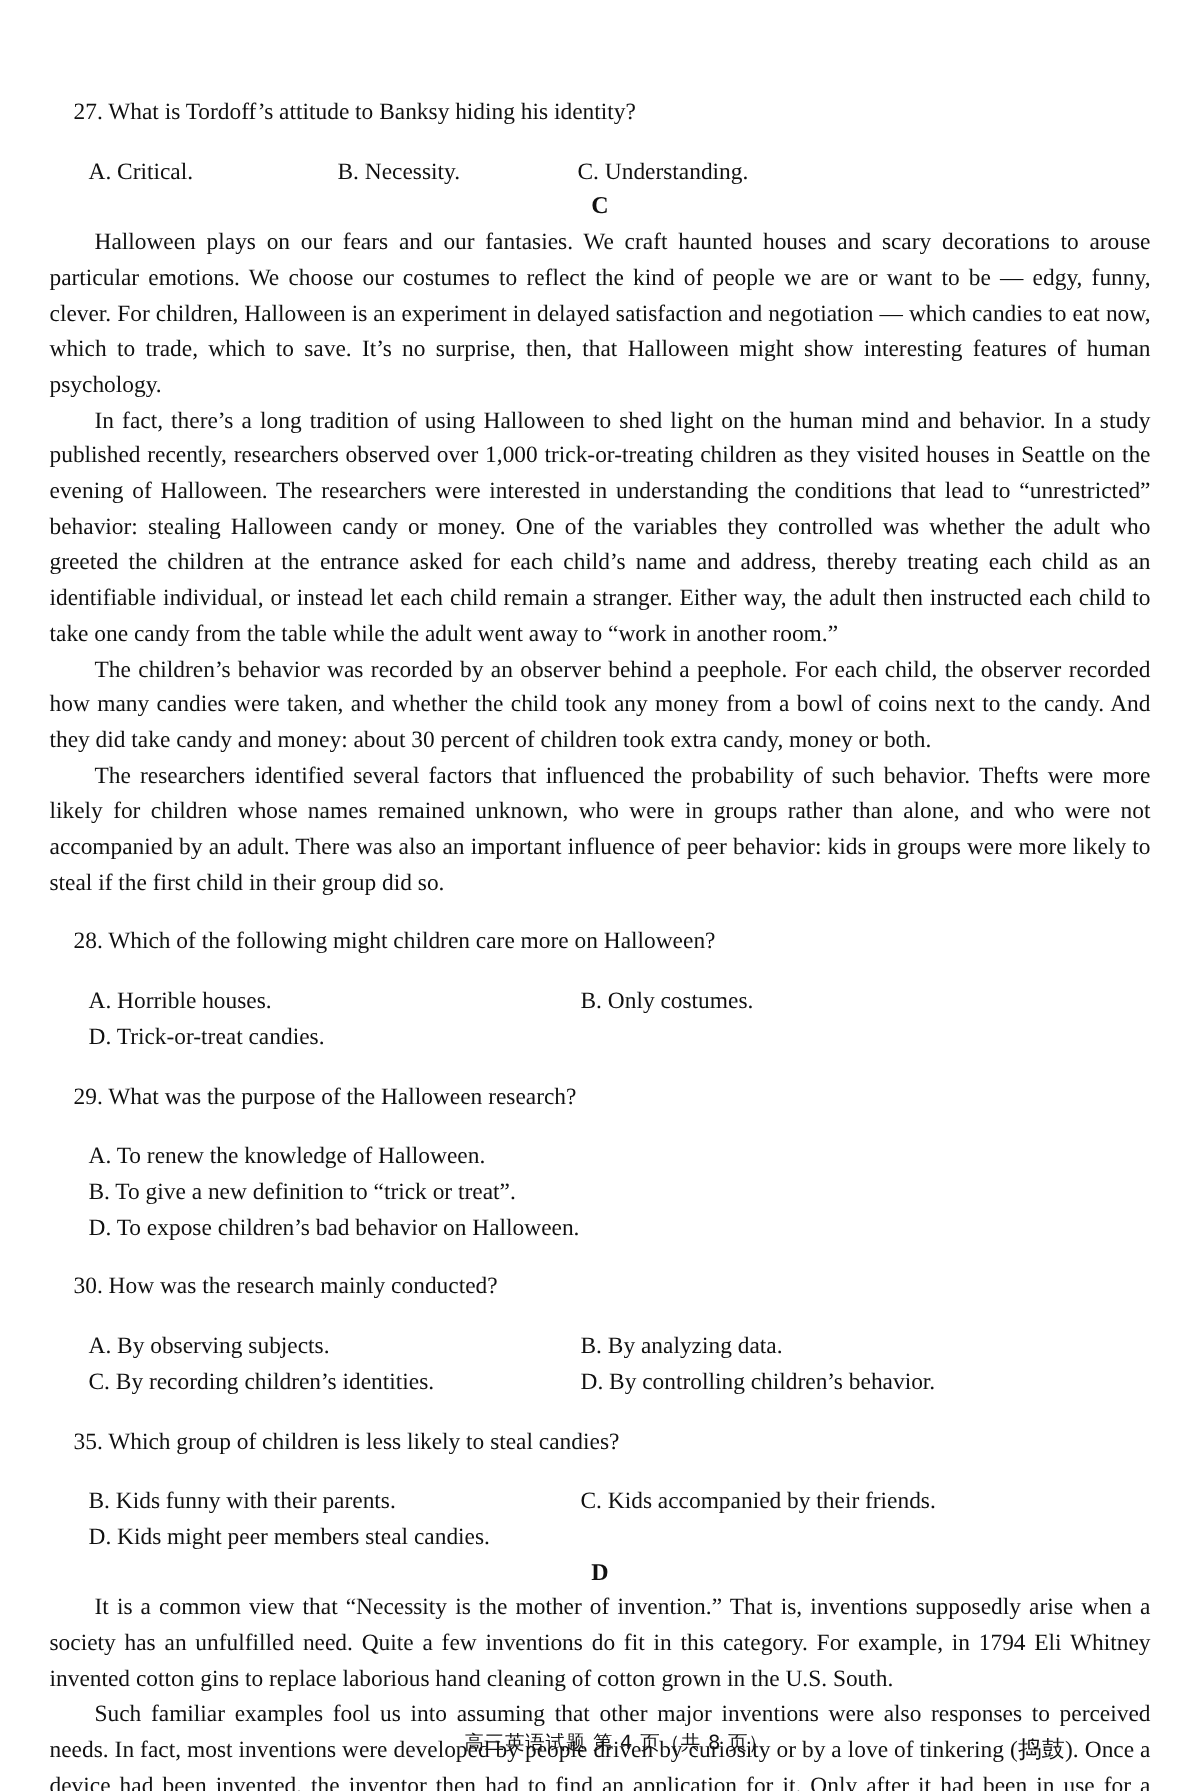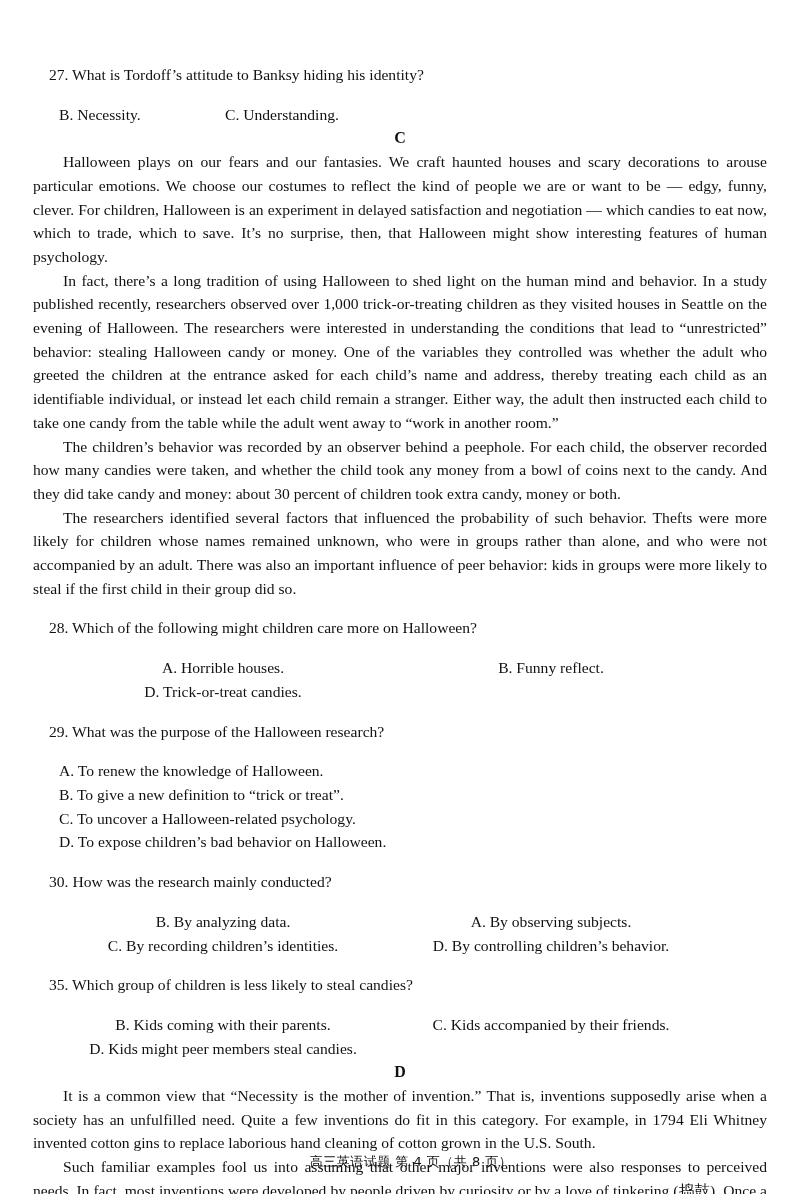--- a/index.html
+++ b/index.html
@@ -4,71 +4,71 @@
 <style>
   html, body { margin: 0; padding: 0; background: #ffffff; }
   body { width: 800px; height: 1194px; position: relative; overflow: hidden;
          font-family: "Liberation Serif", serif; color: #111; }
   .page { position: absolute; left: 33px; top: 47px; width: 734px; font-size: 15.6px; line-height: 23.7px; }
   .q { margin: 16px; }
   .opts { display: flex; flex-wrap: wrap; padding-left: 26px; margin: 0; }
   .opts.four .opt { width: 162px; }
   .opts.four .opt:nth-child(1) { width: 166px; }
   .opts.four .opt:nth-child(2) { width: 160px; }
-  .opts.two .opt { width: 328px; text-align: center; }
+  .opts.two .opt { width: 328px; }
   .opts.one .opt { width: 700px; }
   .opt { margin: 0; white-space: nowrap; }
   .sec { text-align: center; font-weight: bold; margin: 0; font-size: 16px; }
   .para { margin: 0; text-indent: 30px; text-align: justify; }
   .footer { position: absolute; left: 0; width: 800px; top: 1153px; text-align: center;
             font-size: 13px; font-family: "DejaVu Sans", sans-serif; letter-spacing: 0.5px; padding-left: 11px; }
 </style>
 </head>
 <body>
 
 <div class="page">
 
   <p class="q">27. What is Tordoff’s attitude to Banksy hiding his identity?</p>
   <div class="opts four">
+    <span class="opt">A. Critical.</span>
     <span class="opt">B. Necessity.</span>
     <span class="opt">C. Understanding.</span>
   </div>
 
   <p class="sec">C</p>
   <p class="para">Halloween plays on our fears and our fantasies. We craft haunted houses and scary decorations to arouse particular emotions. We choose our costumes to reflect the kind of people we are or want to be — edgy, funny, clever. For children, Halloween is an experiment in delayed satisfaction and negotiation — which candies to eat now, which to trade, which to save. It’s no surprise, then, that Halloween might show interesting features of human psychology.</p>
   <p class="para">In fact, there’s a long tradition of using Halloween to shed light on the human mind and behavior. In a study published recently, researchers observed over 1,000 trick-or-treating children as they visited houses in Seattle on the evening of Halloween. The researchers were interested in understanding the conditions that lead to “unrestricted” behavior: stealing Halloween candy or money. One of the variables they controlled was whether the adult who greeted the children at the entrance asked for each child’s name and address, thereby treating each child as an identifiable individual, or instead let each child remain a stranger. Either way, the adult then instructed each child to take one candy from the table while the adult went away to “work in another room.”</p>
   <p class="para">The children’s behavior was recorded by an observer behind a peephole. For each child, the observer recorded how many candies were taken, and whether the child took any money from a bowl of coins next to the candy. And they did take candy and money: about 30 percent of children took extra candy, money or both.</p>
   <p class="para">The researchers identified several factors that influenced the probability of such behavior. Thefts were more likely for children whose names remained unknown, who were in groups rather than alone, and who were not accompanied by an adult. There was also an important influence of peer behavior: kids in groups were more likely to steal if the first child in their group did so.</p>
 
   <p class="q">28. Which of the following might children care more on Halloween?</p>
   <div class="opts two">
     <span class="opt">A. Horrible houses.</span>
-    <span class="opt">B. Funny reflect.</span>
+    <span class="opt">B. Only costumes.</span>
     <span class="opt">D. Trick-or-treat candies.</span>
   </div>
 
   <p class="q">29. What was the purpose of the Halloween research?</p>
   <div class="opts one">
     <span class="opt">A. To renew the knowledge of Halloween.</span>
     <span class="opt">B. To give a new definition to “trick or treat”.</span>
-    <span class="opt">C. To uncover a Halloween-related psychology.</span>
     <span class="opt">D. To expose children’s bad behavior on Halloween.</span>
   </div>
 
   <p class="q">30. How was the research mainly conducted?</p>
   <div class="opts two">
+    <span class="opt">A. By observing subjects.</span>
     <span class="opt">B. By analyzing data.</span>
-    <span class="opt">A. By observing subjects.</span>
     <span class="opt">C. By recording children’s identities.</span>
     <span class="opt">D. By controlling children’s behavior.</span>
   </div>
 
   <p class="q">35. Which group of children is less likely to steal candies?</p>
   <div class="opts two">
-    <span class="opt">B. Kids coming with their parents.</span>
+    <span class="opt">B. Kids funny with their parents.</span>
     <span class="opt">C. Kids accompanied by their friends.</span>
     <span class="opt">D. Kids might peer members steal candies.</span>
   </div>
 
   <p class="sec">D</p>
   <p class="para">It is a common view that “Necessity is the mother of invention.” That is, inventions supposedly arise when a society has an unfulfilled need. Quite a few inventions do fit in this category. For example, in 1794 Eli Whitney invented cotton gins to replace laborious hand cleaning of cotton grown in the U.S. South.</p>
   <p class="para">Such familiar examples fool us into assuming that other major inventions were also responses to perceived needs. In fact, most inventions were developed by people driven by curiosity or by a love of tinkering (捣鼓). Once a device had been invented, the inventor then had to find an application for it. Only after it had been in use for a considerable time did consumers come to feel that they “needed” it. Thus, invention is often the mother of necessity, rather than vice versa.</p>
   <p class="para">A good example is the history of the motor vehicle which was not invented in response to any demand. When</p>
 </div>
 

